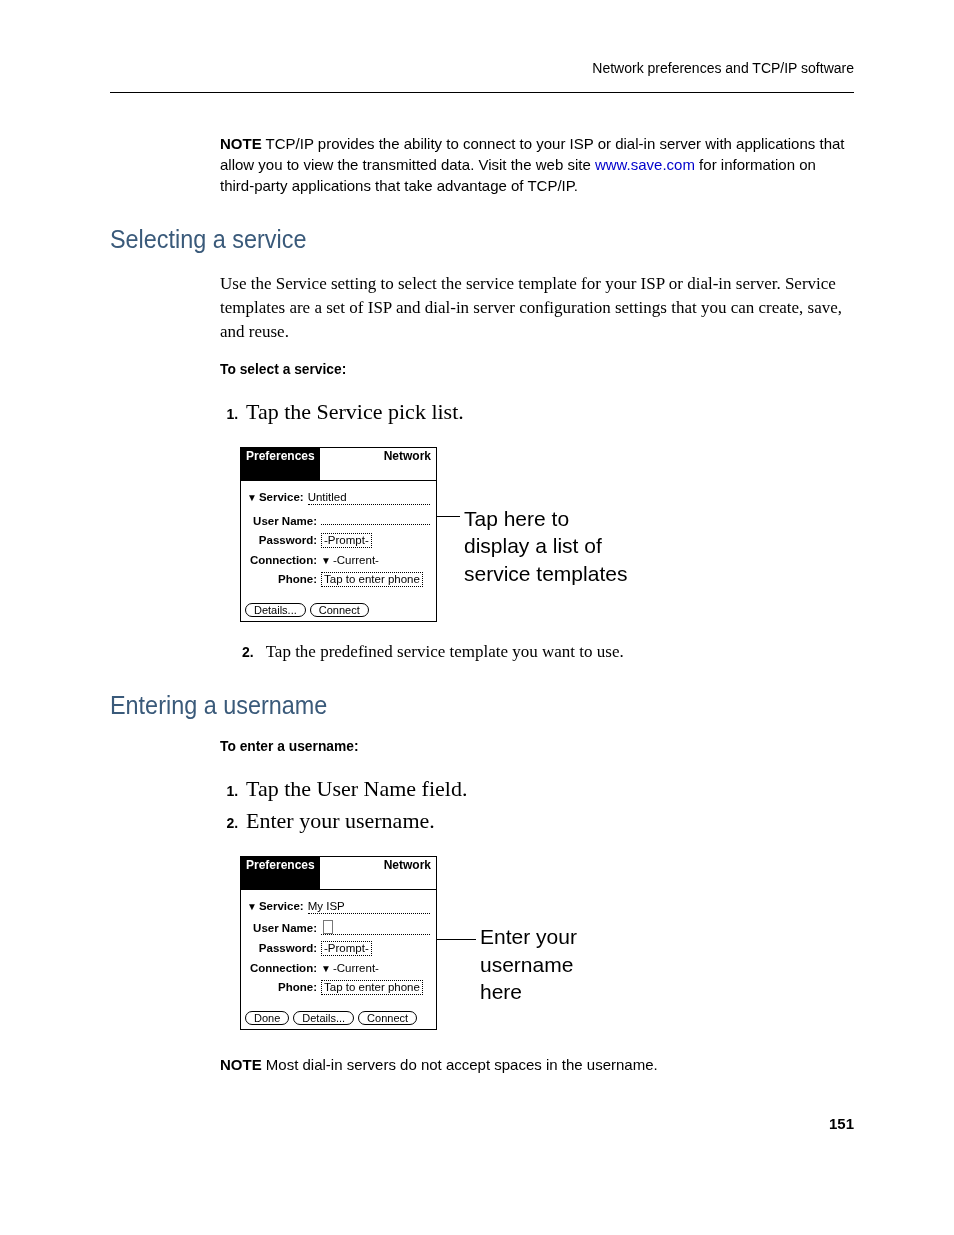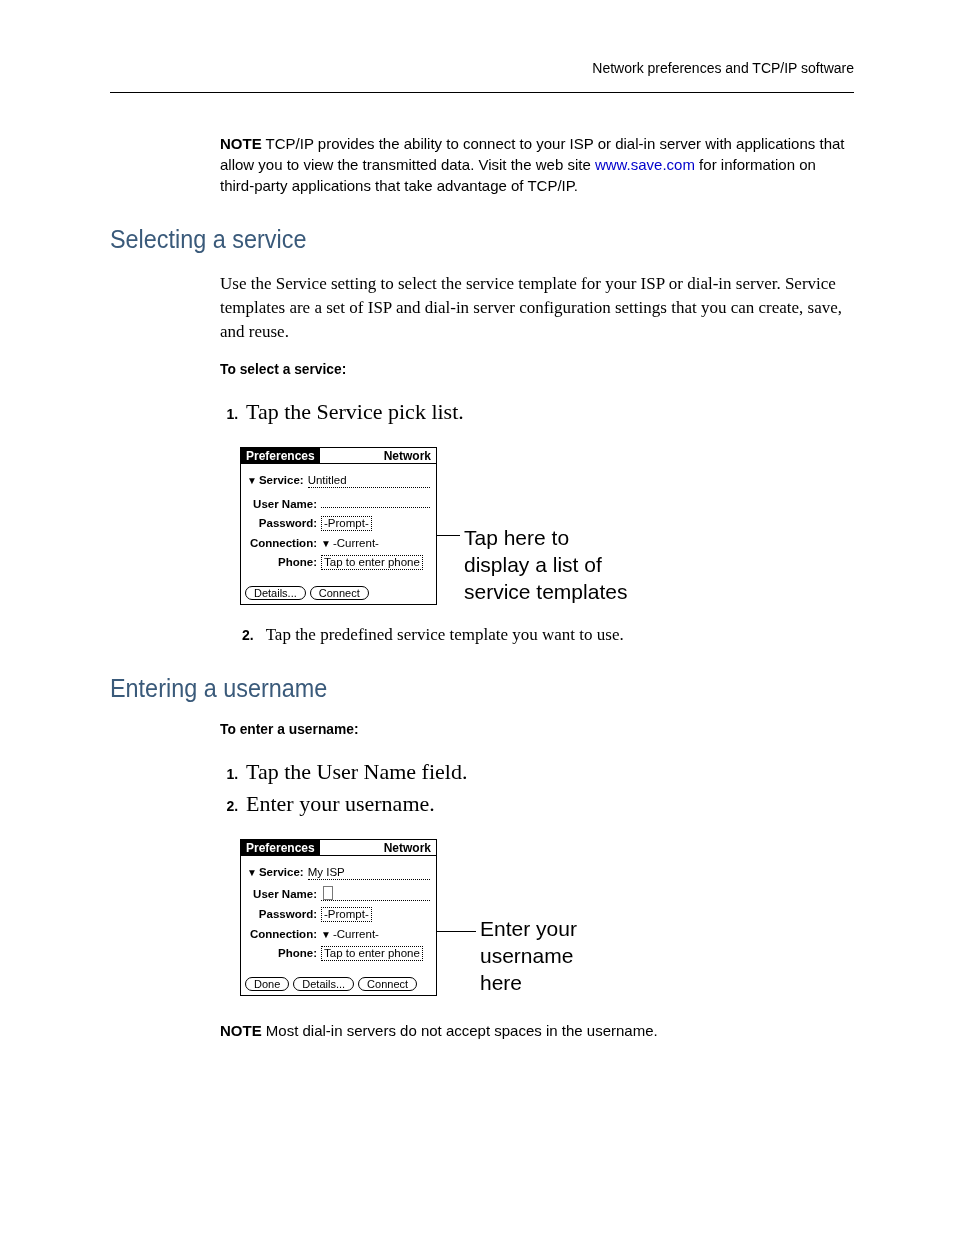--- a/index.html
+++ b/index.html
@@ -77,42 +77,42 @@
   ol.steps li::marker {
     font-family: Arial, Helvetica, sans-serif;
     font-weight: bold;
     font-size: 14px;
   }
   .figure-wrap {
     margin-left: 130px;
     margin-top: 14px;
     margin-bottom: 14px;
     display: flex;
-    align-items: flex-end;
+    align-items: center;
   }
   .palm-screen {
     width: 195px;
     border: 1.5px solid #000;
     font-family: Arial, Helvetica, sans-serif;
     font-size: 12px;
   }
   .palm-titlebar {
     display: flex;
     font-weight: bold;
   }
   .palm-titlebar .tl-left {
     background: #000;
     color: #fff;
     padding: 1px 5px;
     flex: 0 0 auto;
   }
   .palm-titlebar .tl-right {
     text-align: right;
     flex: 1;
-    padding: 1px 5px 0 0;
+    padding: 1px 5px 17px 0;
     border-bottom: 1.5px solid #000;
   }
   .palm-body {
     padding: 10px 6px 6px 6px;
   }
   .palm-row {
     display: flex;
     align-items: baseline;
     margin-bottom: 6px;
   }
@@ -308,13 +308,14 @@
       <div style="width:40px; height:1px; background:#000; margin-top:58px; margin-left:-1px"></div>
       <div class="callout" style="margin-top:42px; margin-left:4px; max-width:140px">Enter your username here</div>
     </div>
   </div>
 
   <div class="note-block" style="margin-top:24px">
     <span class="note-label">NOTE</span>
     <span>Most dial-in servers do not accept spaces in the username.</span>
   </div>
 
+  <div class="page-num">151</div>
 </div>
 
 </body></html>

